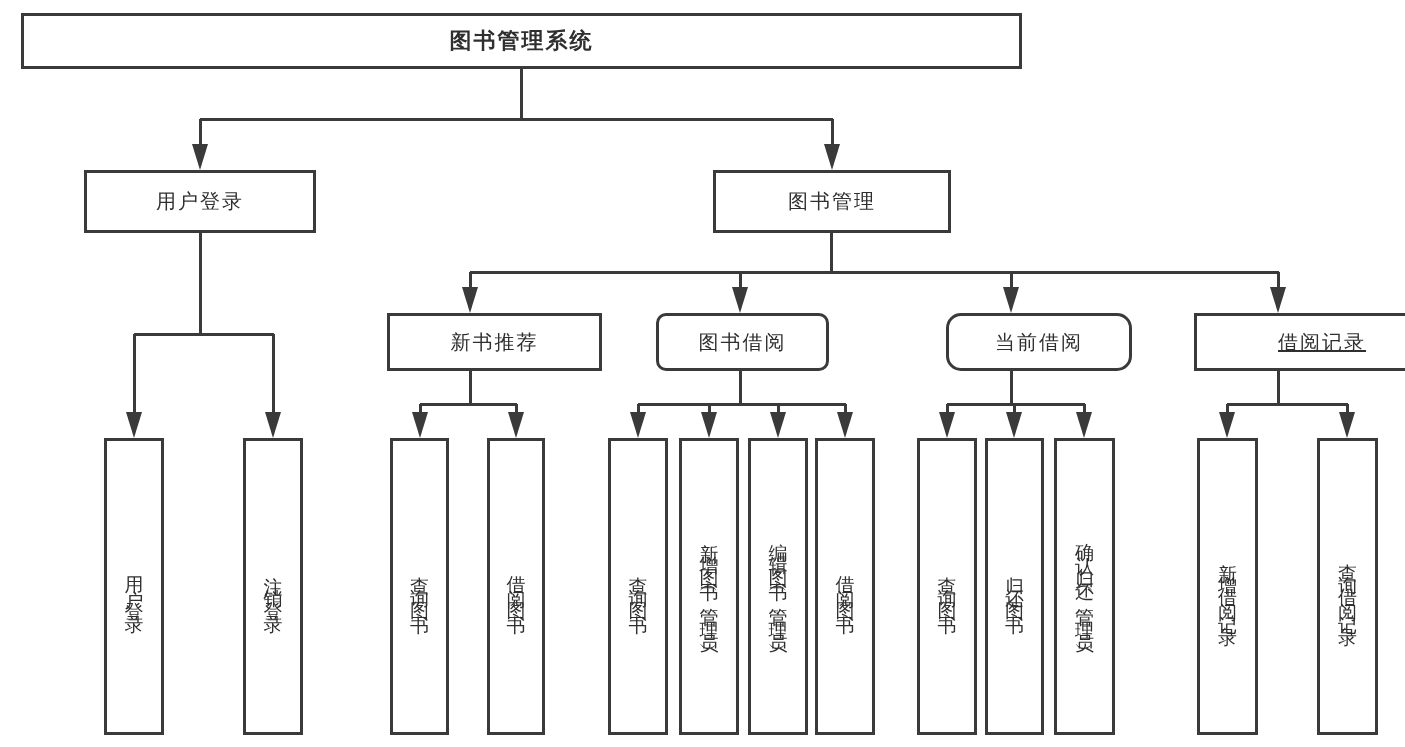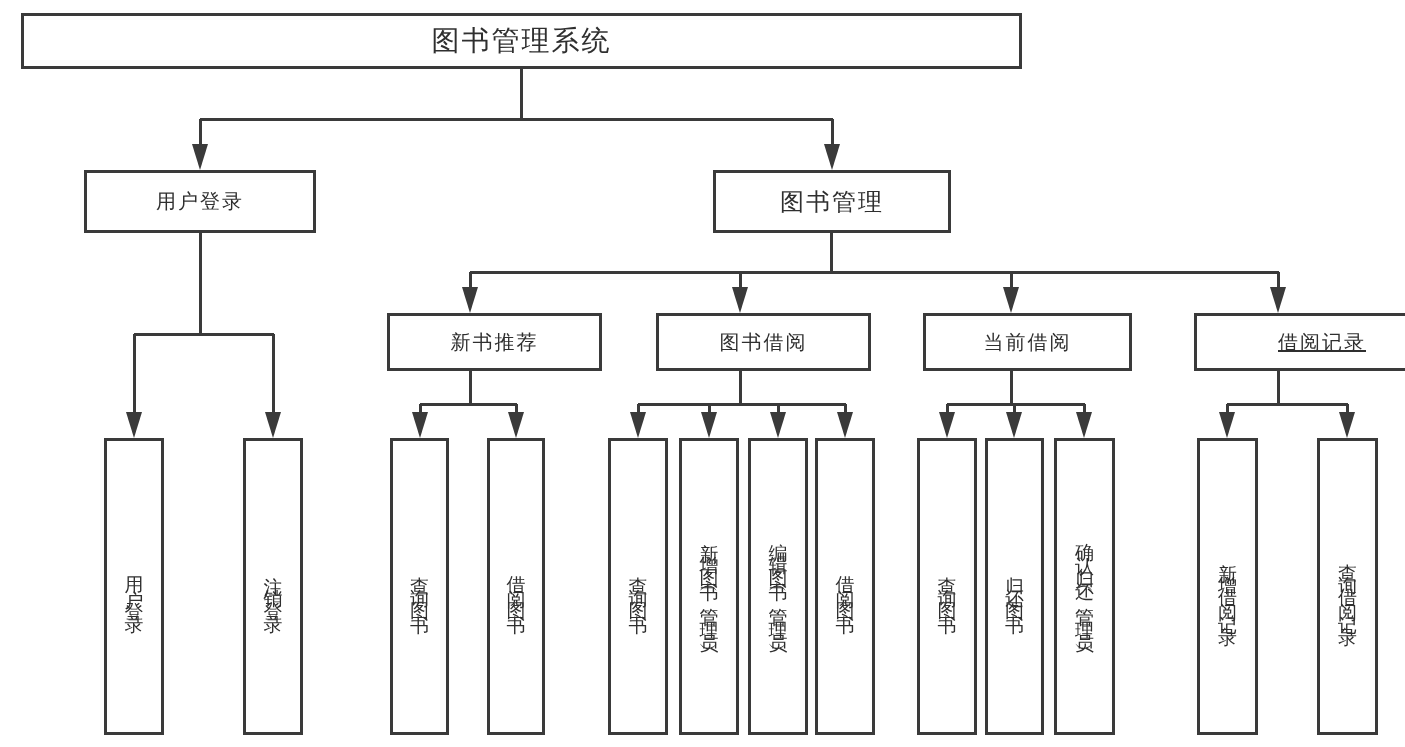--- a/index.html
+++ b/index.html
@@ -12,27 +12,27 @@
   .canvas{
     position:relative;width:1405px;height:747px;background:var(--bg);
     font-family:"Liberation Sans","DejaVu Sans",sans-serif;color:var(--text);
     overflow:hidden;
   }
   .node{
     position:absolute;box-sizing:border-box;border:3px solid var(--line);
     background:var(--bg);display:flex;align-items:center;justify-content:center;
     letter-spacing:2px;
   }
-  #n-root{left:21px;top:13px;width:1001px;height:56px;font-size:28px;}
+  #n-root{left:21px;top:13px;width:1001px;height:56px;font-size:22px;font-weight:bold;}
   #n-user-login{left:84px;top:170px;width:232px;height:63px;font-size:20px;}
-  #n-book-mgmt{left:713px;top:170px;width:238px;height:63px;font-size:24px;}
+  #n-book-mgmt{left:713px;top:170px;width:238px;height:63px;font-size:20px;}
   .l3{top:313px;height:58px;font-size:20px;margin-left:24px;}
   #n-new-book{left:363px;width:215px;}
-  #n-book-borrow{left:632px;width:215px;}
-  #n-current-borrow{left:899px;width:209px;}
+  #n-book-borrow{left:632px;width:173px;border-radius:10px;}
+  #n-current-borrow{left:922px;width:186px;border-radius:15px;}
   #n-borrow-record{left:1170px;width:256px;text-decoration:underline;}
   .vnode{
     position:absolute;top:438px;height:297px;box-sizing:border-box;
     border:3px solid var(--line);background:var(--bg);
     display:flex;align-items:center;justify-content:center;
   }
   .vnode .vtext{
     writing-mode:vertical-rl;text-orientation:mixed;
     font-size:19px;line-height:1.05;letter-spacing:13px;
     white-space:nowrap;

